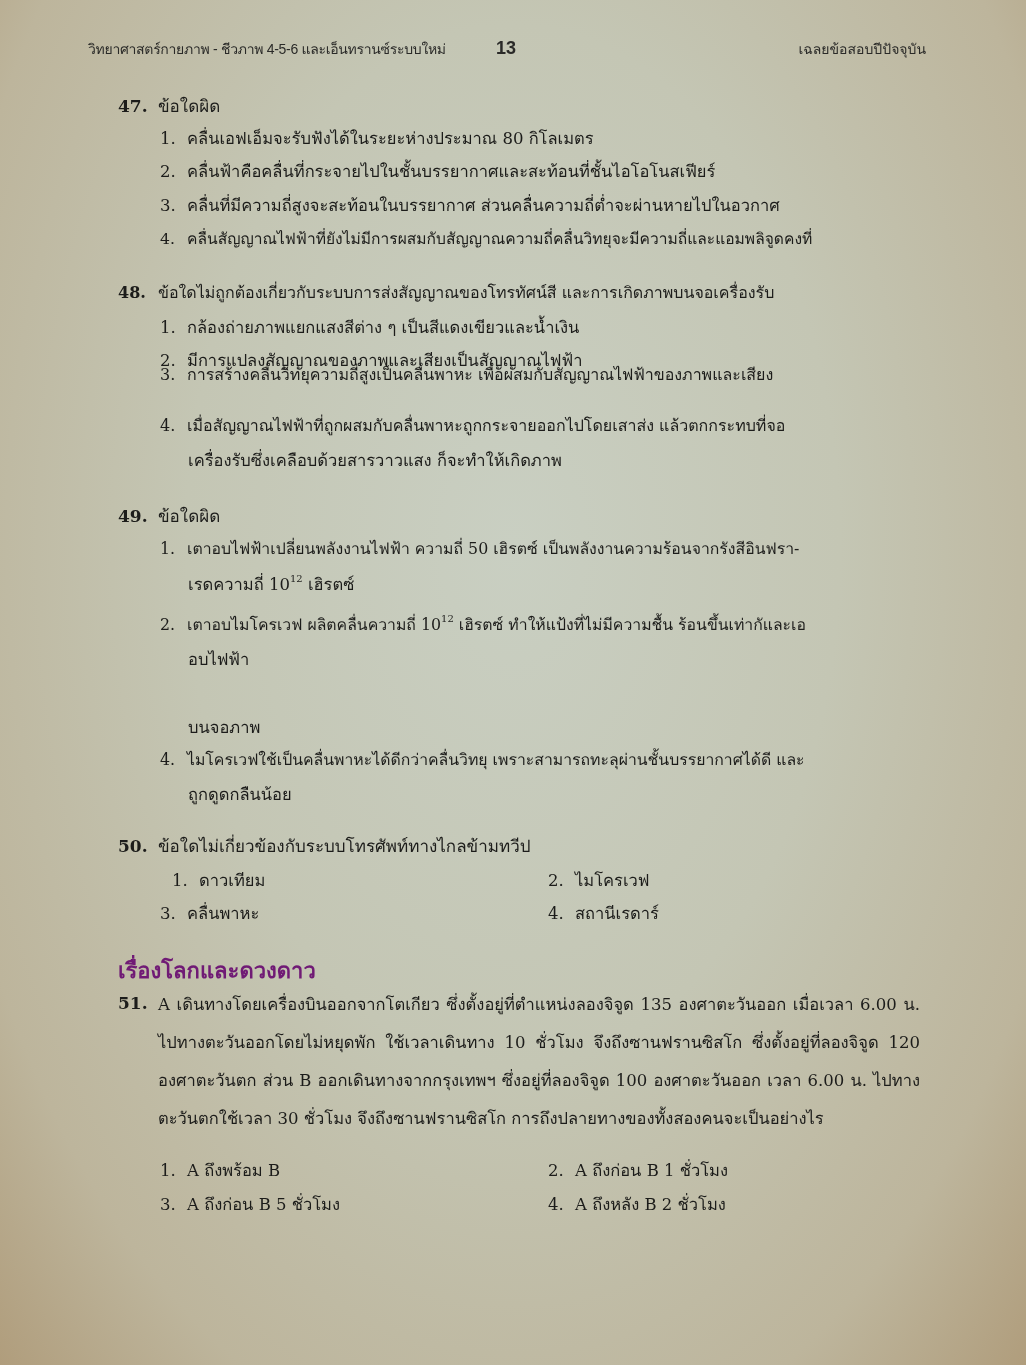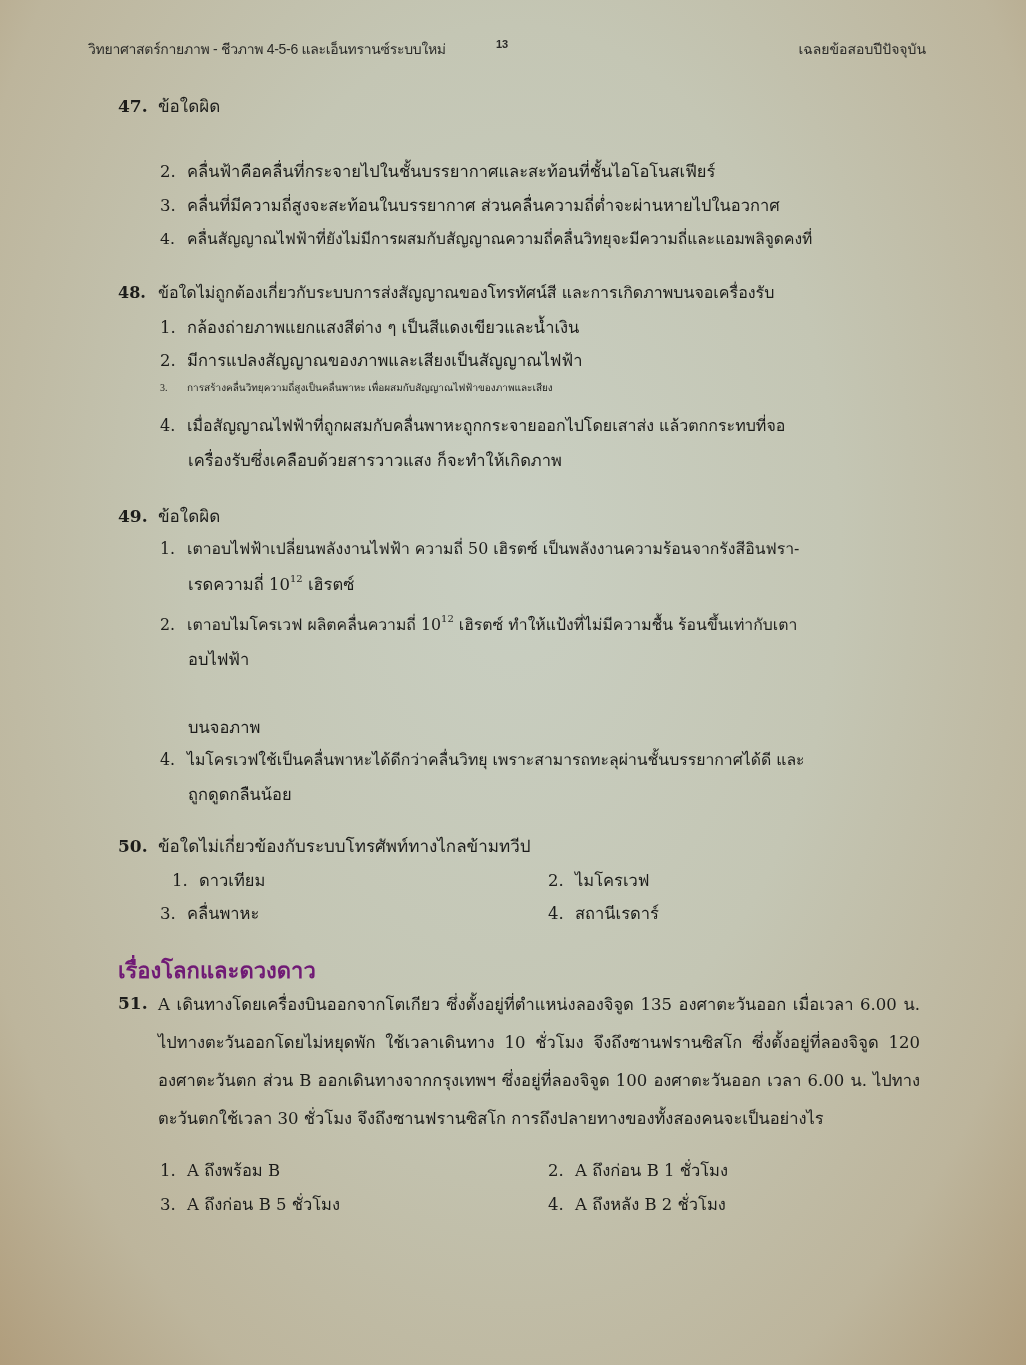--- a/index.html
+++ b/index.html
@@ -10,21 +10,21 @@
     color: #1c1c1a;
     position: relative;
   }
   .page { position: absolute; left: 0; top: 0; width: 1026px; height: 1365px; }
   .header {
     position: absolute; top: 38px; left: 88px; right: 100px; height: 22px;
     font-family: "Liberation Sans", "DejaVu Sans", sans-serif;
     font-size: 14px; color: #2a2a28;
   }
   .header .left { position: absolute; left: 0; top: 0; letter-spacing: -0.3px; }
-  .header .pnum { position: absolute; left: 408px; top: 0; font-weight: bold; font-size: 11px; }
+  .header .pnum { position: absolute; left: 408px; top: 0; font-weight: bold; font-size: 18px; }
   .header .right { position: absolute; right: 0; top: 0; }
   .q { position: absolute; left: 118px; font-size: 17px; }
   .q .qnum { font-weight: bold; display: inline-block; width: 40px; }
   .q .qtext { display: inline; }
   .opt { position: absolute; font-size: 16.5px; white-space: nowrap; }
   .opt .on { display: inline-block; width: 27px; }
   .cont { position: absolute; font-size: 16.5px; white-space: nowrap; }
   .section-title {
     position: absolute; left: 118px; top: 953px;
     font-size: 22px; font-weight: bold; color: #701a75;
@@ -42,40 +42,41 @@
 
   <div class="header">
     <span class="left">วิทยาศาสตร์กายภาพ - ชีวภาพ 4-5-6 และเอ็นทรานซ์ระบบใหม่</span>
     <span class="pnum">13</span>
     <span class="right">เฉลยข้อสอบปีปัจจุบัน</span>
   </div>
 
   <div class="q" style="top:92px;">
     <span class="qnum">47.</span><span class="qtext">ข้อใดผิด</span>
   </div>
+  <div class="opt" style="left:160px;top:125px;"><span class="on">1.</span><span>คลื่นเอฟเอ็มจะรับฟังได้ในระยะห่างประมาณ 80 กิโลเมตร</span></div>
   <div class="opt" style="left:160px;top:158px;"><span class="on">2.</span><span>คลื่นฟ้าคือคลื่นที่กระจายไปในชั้นบรรยากาศและสะท้อนที่ชั้นไอโอโนสเฟียร์</span></div>
   <div class="opt" style="left:160px;top:192px;"><span class="on">3.</span><span>คลื่นที่มีความถี่สูงจะสะท้อนในบรรยากาศ ส่วนคลื่นความถี่ต่ำจะผ่านหายไปในอวกาศ</span></div>
   <div class="opt" style="left:160px;top:226px;font-size:15.6px;"><span class="on">4.</span><span>คลื่นสัญญาณไฟฟ้าที่ยังไม่มีการผสมกับสัญญาณความถี่คลื่นวิทยุจะมีความถี่และแอมพลิจูดคงที่</span></div>
 
   <div class="q" style="top:280px;font-size:16px;">
     <span class="qnum">48.</span><span class="qtext">ข้อใดไม่ถูกต้องเกี่ยวกับระบบการส่งสัญญาณของโทรทัศน์สี และการเกิดภาพบนจอเครื่องรับ</span>
   </div>
   <div class="opt" style="left:160px;top:314px;"><span class="on">1.</span><span>กล้องถ่ายภาพแยกแสงสีต่าง ๆ เป็นสีแดงเขียวและน้ำเงิน</span></div>
   <div class="opt" style="left:160px;top:347px;"><span class="on">2.</span><span>มีการแปลงสัญญาณของภาพและเสียงเป็นสัญญาณไฟฟ้า</span></div>
-  <div class="opt" style="left:160px;top:380px;font-size:10px;font-family:Liberation Serif, serif;"><span class="on">3.</span><span>การสร้างคลื่นวิทยุความถี่สูงเป็นคลื่นพาหะ เพื่อผสมกับสัญญาณไฟฟ้าของภาพและเสียง</span></div>
+  <div class="opt" style="left:160px;top:362px;font-size:16px;"><span class="on">3.</span><span>การสร้างคลื่นวิทยุความถี่สูงเป็นคลื่นพาหะ เพื่อผสมกับสัญญาณไฟฟ้าของภาพและเสียง</span></div>
   <div class="opt" style="left:160px;top:413px;font-size:16px;"><span class="on">4.</span><span>เมื่อสัญญาณไฟฟ้าที่ถูกผสมกับคลื่นพาหะถูกกระจายออกไปโดยเสาส่ง   แล้วตกกระทบที่จอ</span></div>
   <div class="cont" style="left:188px;top:447px;">เครื่องรับซึ่งเคลือบด้วยสารวาวแสง ก็จะทำให้เกิดภาพ</div>
 
   <div class="q" style="top:502px;">
     <span class="qnum">49.</span><span class="qtext">ข้อใดผิด</span>
   </div>
   <div class="opt" style="left:160px;top:536px;font-size:15.8px;"><span class="on">1.</span><span>เตาอบไฟฟ้าเปลี่ยนพลังงานไฟฟ้า ความถี่ 50 เฮิรตซ์ เป็นพลังงานความร้อนจากรังสีอินฟรา-</span></div>
   <div class="cont" style="left:188px;top:571px;"><span>เรดความถี่ 10</span><sup>12</sup><span> เฮิรตซ์</span></div>
 
-  <div class="opt" style="left:160px;top:612px;font-size:15.8px;"><span class="on">2.</span><span>เตาอบไมโครเวฟ ผลิตคลื่นความถี่ 10</span><sup>12</sup><span> เฮิรตซ์ ทำให้แป้งที่ไม่มีความชื้น ร้อนขึ้นเท่ากับเตา</span></div>
+  <div class="opt" style="left:160px;top:612px;font-size:15.8px;"><span class="on">2.</span><span>เตาอบไมโครเวฟ ผลิตคลื่นความถี่ 10</span><sup>12</sup><span> เฮิรตซ์ ทำให้แป้งที่ไม่มีความชื้น ร้อนขึ้นเท่ากัและเอ</span></div>
   <div class="cont" style="left:188px;top:646px;">อบไฟฟ้า</div>
 
   <div class="cont" style="left:188px;top:714px;">บนจอภาพ</div>
 
   <div class="opt" style="left:160px;top:747px;font-size:15.8px;"><span class="on">4.</span><span>ไมโครเวฟใช้เป็นคลื่นพาหะได้ดีกว่าคลื่นวิทยุ เพราะสามารถทะลุผ่านชั้นบรรยากาศได้ดี และ</span></div>
   <div class="cont" style="left:188px;top:781px;">ถูกดูดกลืนน้อย</div>
 
   <div class="q" style="top:832px;">
     <span class="qnum">50.</span><span class="qtext">ข้อใดไม่เกี่ยวข้องกับระบบโทรศัพท์ทางไกลข้ามทวีป</span>
   </div>

